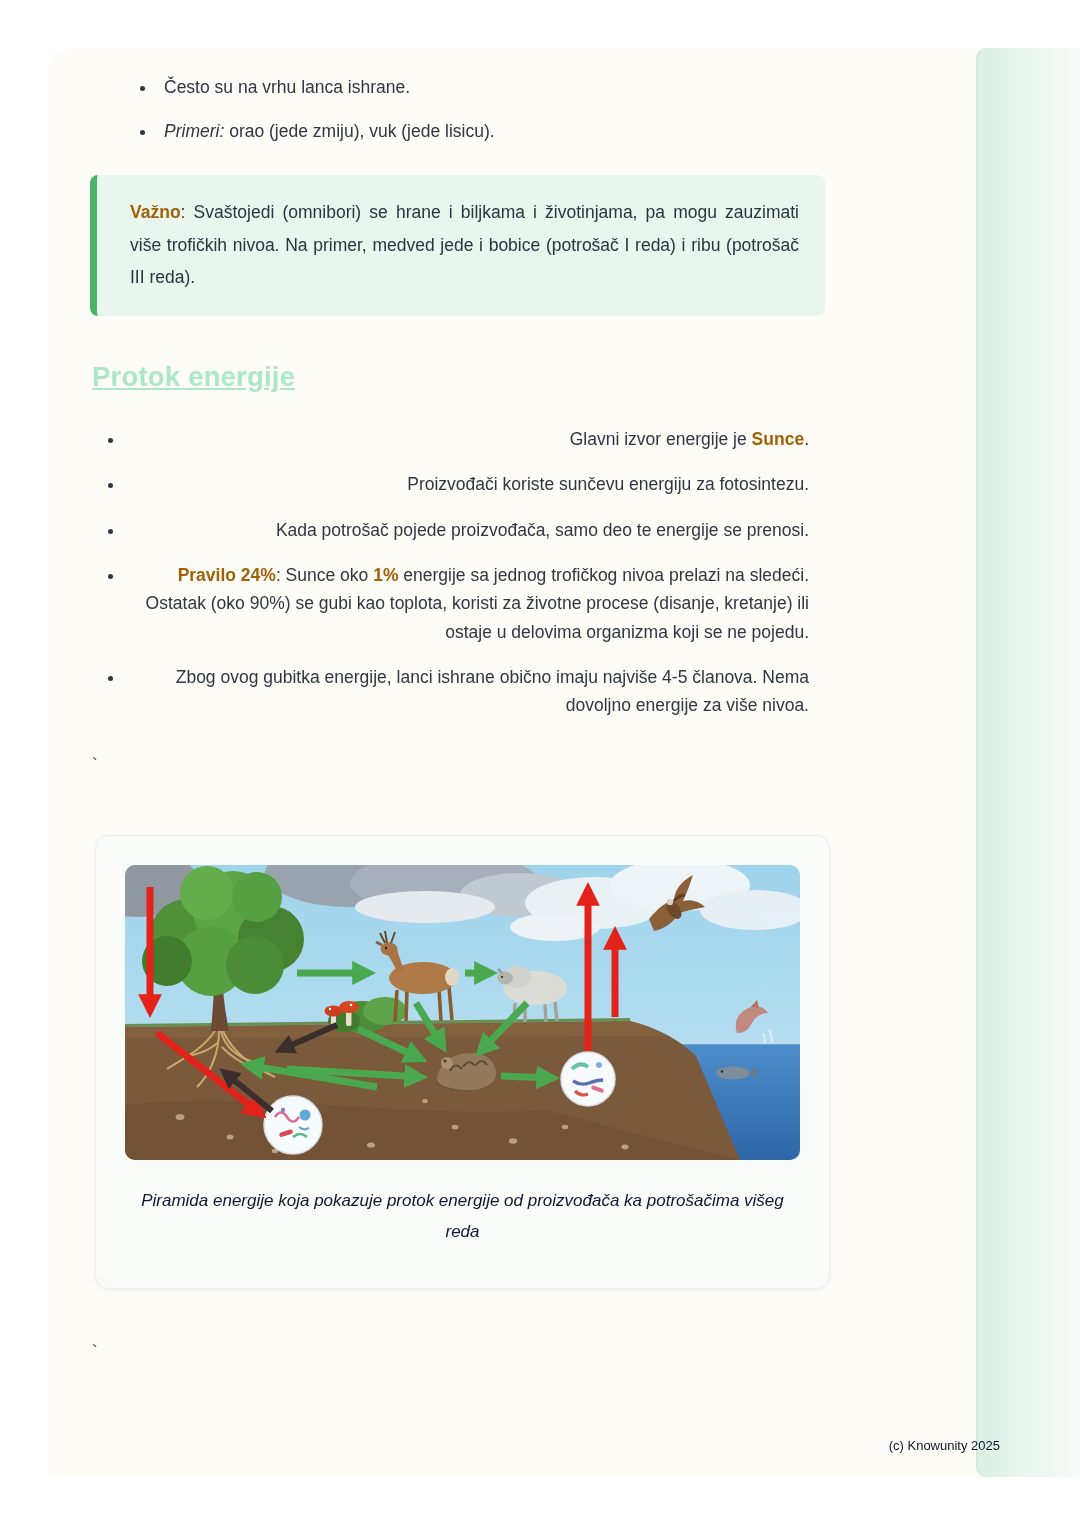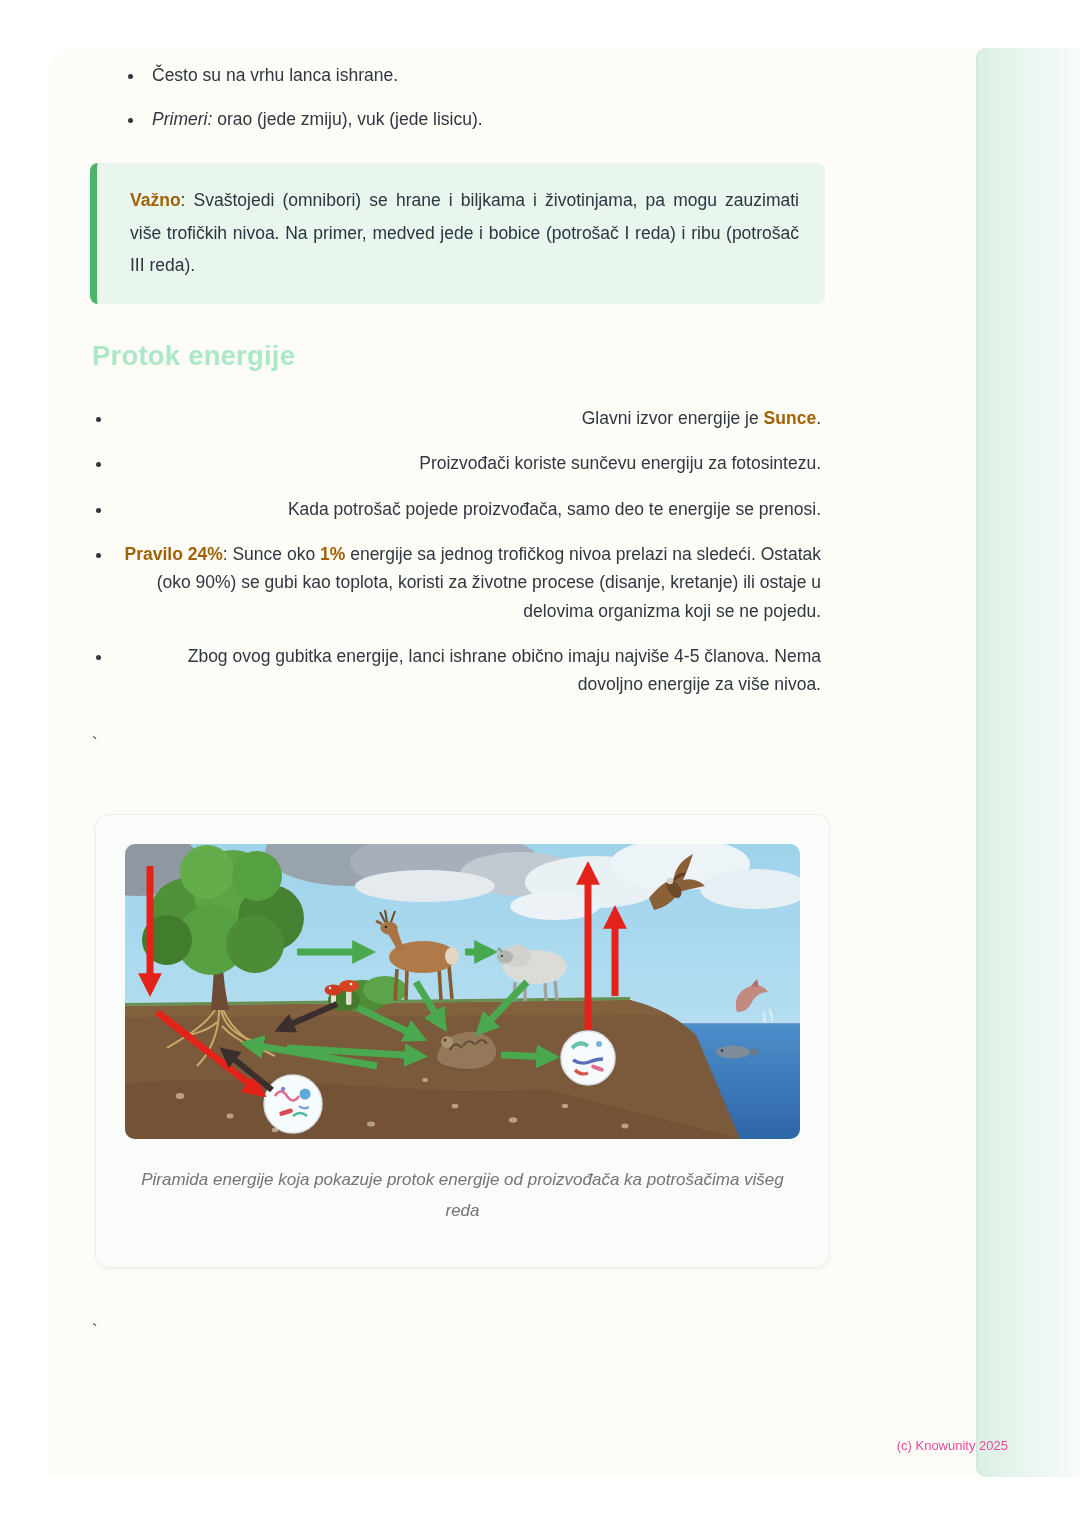--- a/index.html
+++ b/index.html
@@ -3,44 +3,44 @@
 <meta charset="utf-8">
 <style>
   html,body{margin:0;padding:0;}
   body{background:#ffffff;font-family:"Liberation Sans","DejaVu Sans",sans-serif;}
   .page{position:relative;width:1080px;height:1528px;background:#ffffff;overflow:hidden;}
   .card{position:absolute;left:48px;top:48px;right:0;height:1429px;background:#fdfcf6;border-top-left-radius:22px;}
   .strip{position:absolute;right:0;top:48px;width:102px;height:1429px;
          background:linear-gradient(90deg,#dcefe5 0%,#e9f5ee 45%,#f8fbf9 100%);
          border-left:2px solid #cfe9db;border-top-left-radius:10px;border-bottom-left-radius:10px;}
   .content{position:absolute;left:92px;top:48px;width:733px;color:#2f3740;font-size:17.5px;line-height:1.55;}
-  ul{margin:4px;list-style:disc;}
+  ul{margin:16px;list-style:disc;}
   ul.top-list{padding:10px 0 0 48px;}
   ul.top-list li{padding-left:8px;margin-bottom:17px;}
   ul.energy-list{padding:0 0 0 16px;margin-top:26px;}
   ul.energy-list li{padding-left:9px;margin-bottom:17px;line-height:1.62;text-align:right;}
   li::marker{color:#2f3740;font-size:15px;}
   .italic{font-style:italic;}
   .bold{font-weight:bold;color:#a16207;}
   .callout{margin:30px 0 0 -2px;background:#e9f6ee;border-left:7px solid #4cb36a;border-radius:8px;
            padding:21px 26px 23px 33px;line-height:1.85;text-align:justify;color:#2c3440;}
   h2{font-weight:bold;font-size:27.5px;color:#abe7c9;margin:0;letter-spacing:.2px;}
-  .h2-protok{margin-top:31px;}
+  .h2-protok{margin-top:40px;text-decoration:underline;}
   .intro{margin:27px 0 0 0;}
   .stray{color:#343b44;font-size:17px;margin:0;line-height:1;}
   .stray-1{margin-top:36px;}
   .stray-2{margin-top:54px;}
   .figure-card{margin:62px 0 0 3px;width:735px;background:#fafcfa;border:1px solid #eaf0ee;border-radius:14px;
                box-shadow:0 1px 4px rgba(60,90,80,.06);padding:29px 0 40px 0;box-sizing:border-box;}
   .figure-image{width:675px;height:295px;margin:0 auto;border-radius:10px;overflow:hidden;display:block;}
   .figure-image svg{display:block;}
-  .caption{margin:25px auto 0;max-width:660px;text-align:center;font-style:italic;color:#737373;
+  .caption{margin:25px auto 0;max-width:660px;text-align:center;font-style:italic;color:#0f172a;
            font-size:17px;line-height:1.85;}
   .h2-bottom{margin-top:46px;}
-  .footer{position:absolute;right:72px;top:1438px;color:#ec4899;font-size:13px;}
+  .footer{position:absolute;right:80px;top:1438px;color:#0f172a;font-size:13px;}
 </style>
 </head>
 <body>
 
 <div class="page">
   <div class="card"></div>
   <div class="strip"></div>
 
   <div class="content">
 

